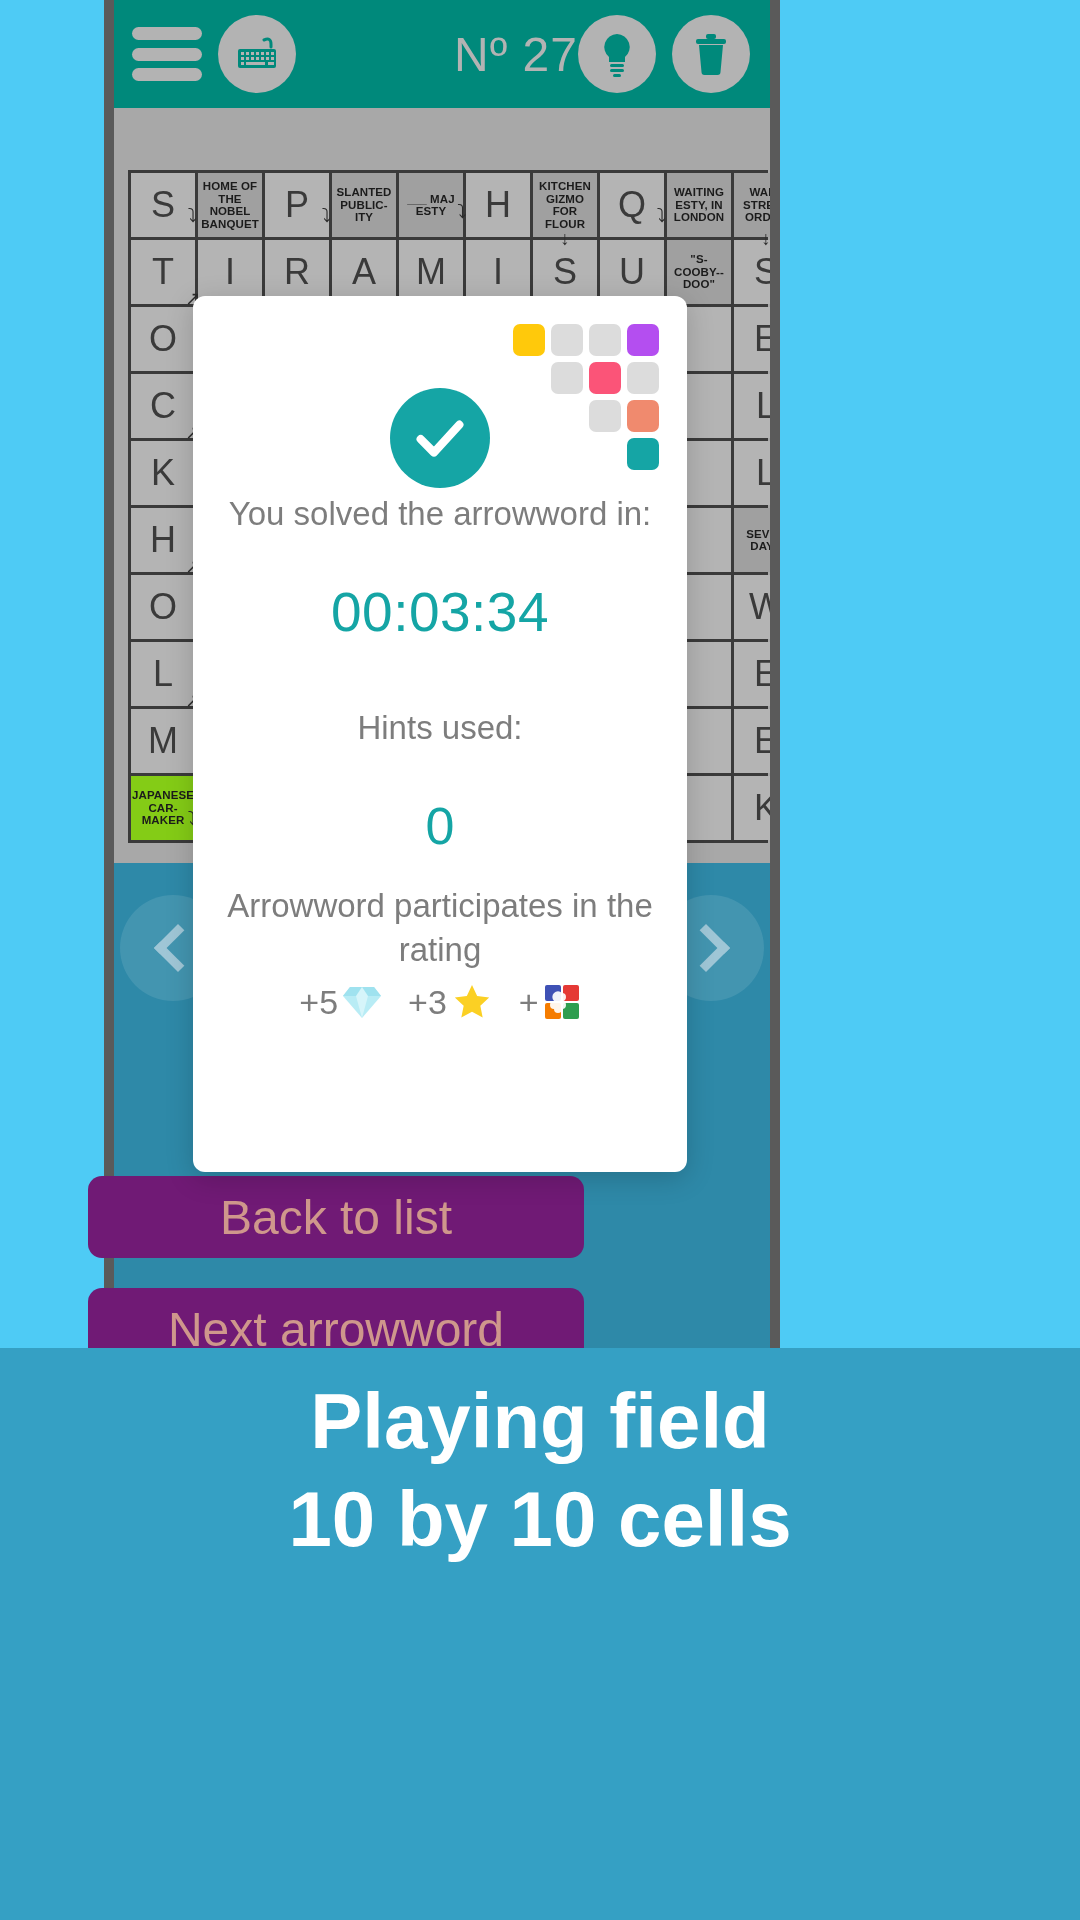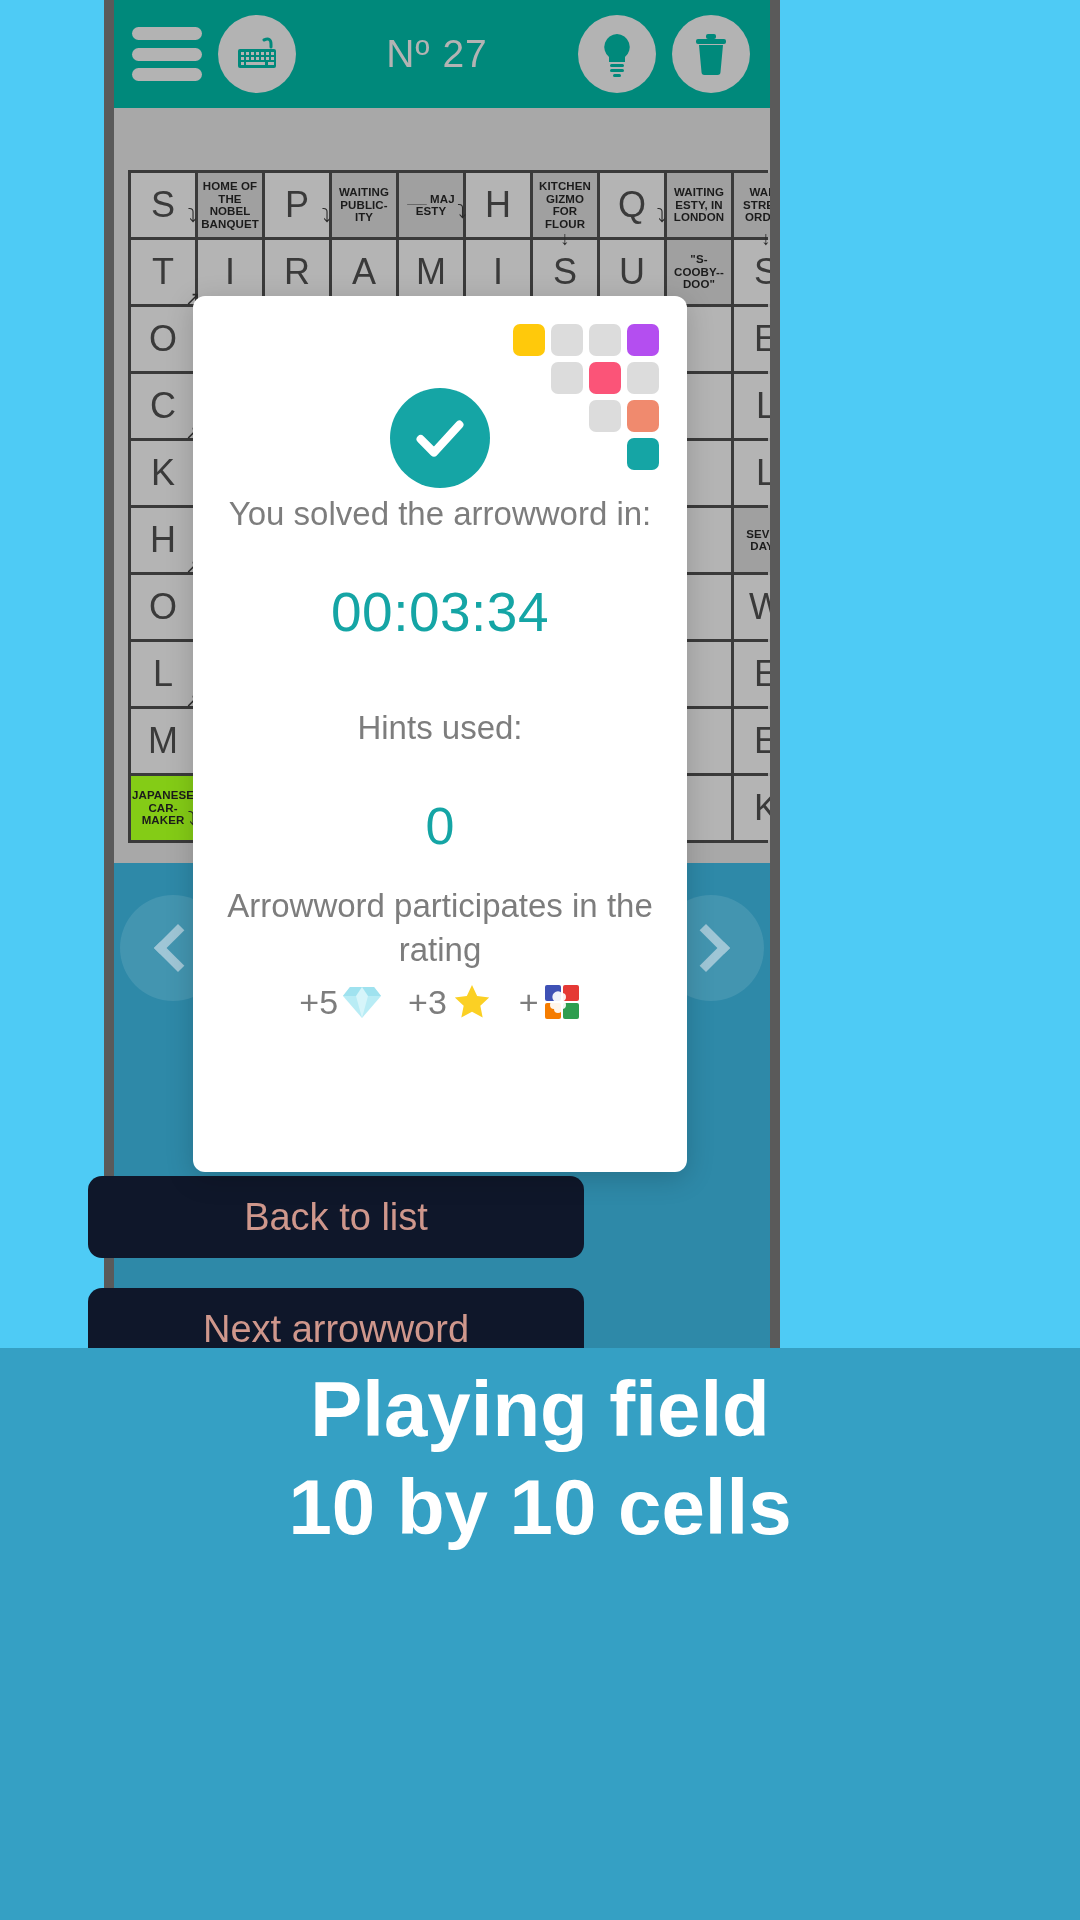--- a/index.html
+++ b/index.html
@@ -28,21 +28,21 @@
   }
   .hamburger { width: 70px; height: 54px; margin-left: 18px; display: flex;
     flex-direction: column; justify-content: space-between; cursor: pointer; }
   .hamburger span { display: block; height: 13px; border-radius: 7px; background: #b3b3b3; }
   .circle-btn {
     width: 78px; height: 78px; border-radius: 50%; background: #b3b3b3;
     display: flex; align-items: center; justify-content: center; cursor: pointer;
   }
   .kb-btn { margin-left: 16px; }
   .title-n {
-    flex: 1; text-align: center; color: #b3b3b3; font-size: 39px; letter-spacing: 1px;
+    flex: 1; text-align: right; color: #b3b3b3; font-size: 48px; letter-spacing: 1px;
   }
   .right-btns { display: flex; gap: 16px; margin-right: 20px; }
 
   
   .grid-wrap {
     position: absolute; left: 0; top: 108px; width: 656px; height: 755px;
     background: #a8a8a8;
   }
   .grid {
     position: absolute; left: 14px; top: 62px;
@@ -86,23 +86,23 @@
   .nav-circle.left { left: 6px; }
   .nav-circle.right { right: 6px; }
   .chev { width: 34px; height: 34px; border-left: 9px solid #9fc6d6; border-bottom: 9px solid #9fc6d6; }
   .chev.l { transform: rotate(45deg); margin-left: 10px; }
   .chev.r { transform: rotate(-135deg); margin-right: 10px; }
 
   .lower-area { position: absolute; left: 0; top: 1033px; width: 656px; height: 315px; background: #2e89a8; }
 
   .wide-btn {
     position: absolute; left: 88px; width: 496px; height: 82px;
-    background: #0f172a; border-radius: 14px;
+    background: #701a75; border-radius: 14px;
     display: flex; align-items: center; justify-content: center;
-    color: #cf978c; font-size: 38px; cursor: pointer;
+    color: #cf978c; font-size: 48px; cursor: pointer;
   }
   .btn-back { top: 1176px; }
   .btn-next { top: 1288px; }
 
   
   .modal {
     position: absolute; left: 193px; top: 296px; width: 494px; height: 876px;
     background: #ffffff; border-radius: 12px;
     box-shadow: 0 6px 28px rgba(0,0,0,0.18);
     overflow: hidden;
@@ -143,21 +143,21 @@
     width: 204px; height: 72px; border-radius: 36px; background: #ef8576;
     display: flex; align-items: center; justify-content: center;
     color: #ffffff; font-size: 38px; font-weight: bold; letter-spacing: 1px;
     cursor: pointer;
   }
 
   
   .banner {
     position: absolute; left: 0; top: 1348px; width: 1080px; height: 572px;
     background: #35a0c4; display: flex; flex-direction: column;
-    align-items: center; justify-content: flex-start; padding-top: 12px;
+    align-items: center; justify-content: flex-start; padding-top: 24px;
   }
   .banner-line {
     color: #ffffff; font-size: 78px; font-weight: bold; line-height: 98px; text-align: center;
   }
 </style>
 </head>
 <body>
 
 <div id="root">
 
@@ -222,21 +222,21 @@
               <span class="arr r-down">⤵</span>
             </div>
             <div class="cell clue">
               <span class="clue-text">HOME OF THE NOBEL BANQUET</span>
             </div>
             <div class="cell">
               <span class="letter">P</span>
               <span class="arr r-down">⤵</span>
             </div>
             <div class="cell clue">
-              <span class="clue-text">WAITING PUBLIC-ITY</span>
+              <span class="clue-text">SLANTED PUBLIC-ITY</span>
             </div>
             <div class="cell clue">
               <span class="clue-text">___ MAJ ESTY</span>
             </div>
             <div class="cell">
               <span class="letter">H</span>
               <span class="arr side-down">⤵</span>
             </div>
             <div class="cell clue">
               <span class="clue-text">KITCHEN GIZMO FOR FLOUR</span>

